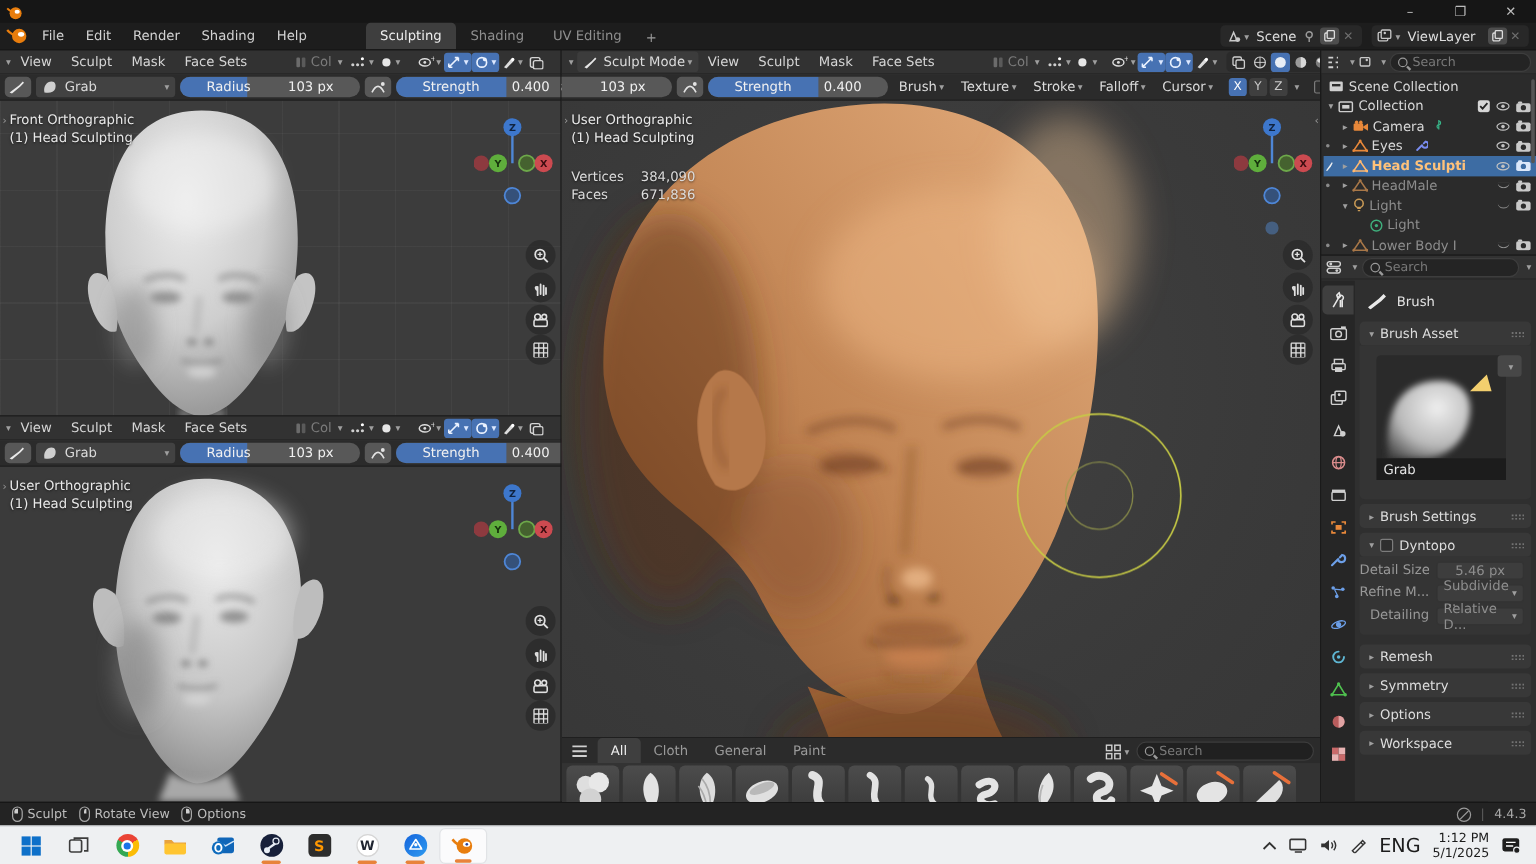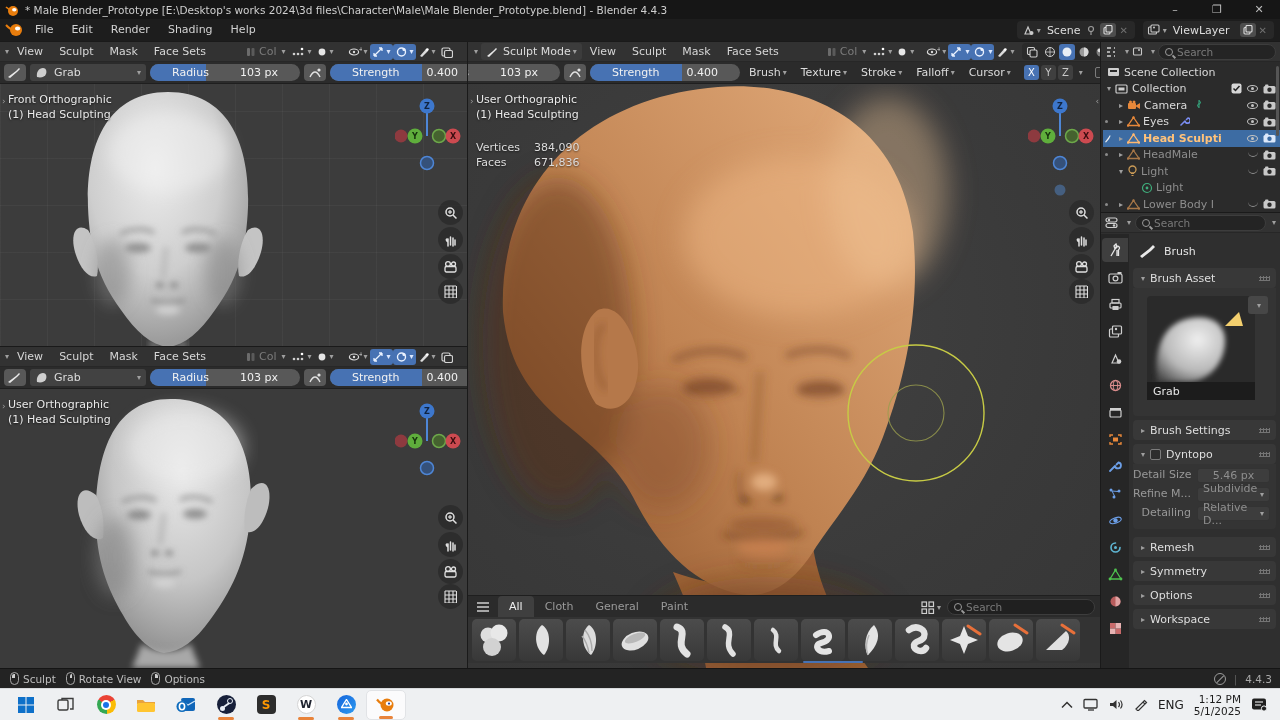--- a/index.html
+++ b/index.html
@@ -83,21 +83,21 @@
   .panel .pl{color:#dedede;}
   .grip{width:11px;height:5px;margin-left:auto;background-image:radial-gradient(circle,#747474 1px,transparent 1.1px);background-size:3px 3px;flex:none;}
   .pbodyblk{background:#343434;border-radius:0 0 4px 4px;margin-top:0;}
   .prow{display:flex;height:19px;padding:0 6px 0 0;gap:6px;}
   .prow .pl2{width:58px;text-align:right;color:#989898;flex:none;white-space:nowrap;overflow:hidden;}
   .wdg{flex:1;height:15px;background:#3d3d3d;border-radius:3px;display:flex;align-items:center;justify-content:center;color:#8e8e8e;border:1px solid #333;}
   .wdg.dd{justify-content:flex-start;padding:0 5px;}
   .wdg.dd .chv{margin-left:auto;}
 
   
-  #shelf{position:absolute;left:0;right:0;bottom:0;height:73px;}
+  #shelf{position:absolute;left:0;right:0;bottom:0;height:54px;}
   #shelftabs{height:22px;background:#2b2b2b;display:flex;align-items:flex-end;border-top:1px solid #1f1f1f;padding:0 4px;}
   .stab{padding:3px 11px;color:#9a9a9a;border-radius:4px 4px 0 0;line-height:15px;}
   .stab.on{background:#3f3f3f;color:#efefef;}
   #shelftabs .srch{max-width:148px;margin:2px 2px 2px 6px;background:#202020;}
   #brushrow{height:46px;background:#333;display:flex;gap:3px;padding:2px 4px;position:relative;}
   .tile{width:44px;height:42px;border-radius:5px;background:linear-gradient(#4c4c4c,#383838);flex:none;display:flex;align-items:center;justify-content:center;}
   .hscroll{position:absolute;bottom:0px;height:2px;background:#4772b3;border-radius:1px;}
 
   
   #statusbar{position:absolute;left:0;top:668px;width:1280px;height:20px;background:#232323;display:flex;align-items:center;color:#bdbdbd;font-size:10.5px;border-top:1px solid #151515;}
@@ -110,52 +110,57 @@
   .globe{width:12px;height:12px;border:1.2px solid #9a9a9a;border-radius:50%;position:relative;overflow:hidden;}
   .globe i{position:absolute;left:-2px;top:4.5px;width:16px;height:1.2px;background:#9a9a9a;transform:rotate(-45deg);}
 
   
   #taskbar{position:absolute;left:0;top:688px;width:1280px;height:32px;background:#eef0f2;display:flex;align-items:center;color:#222;border-top:1px solid #d8dadd;}
   .tbi{width:40px;height:30px;display:flex;align-items:center;justify-content:center;position:relative;flex:none;}
   .tbi.activeapp{background:#fbfbfc;border:1px solid #e1e3e6;border-radius:5px;}
   .runbar{position:absolute;bottom:0;left:12px;right:12px;height:3px;border-radius:2px;background:#e8833a;}
   #tray{margin-left:auto;display:flex;align-items:center;gap:10px;margin-right:12px;}
   #tray .clock{text-align:right;font-size:10.5px;line-height:12px;color:#1c1c1c;}
-  .eng{font-size:12px;color:#1c1c1c;}
+  .eng{font-size:16px;color:#1c1c1c;}
 </style>
 </head>
 <body>
 
 <div id="screen">
 
   <div id="titlebar">
     <svg width="14" height="14" style="margin-left:5px">
         <circle cx="8" cy="8" r="5" fill="#e87d0d"></circle>
         <ellipse cx="9.3" cy="6.8" rx="2.2" ry="1.7" fill="#fff"></ellipse>
         <path d="M1,4 Q4,7 7,7" stroke="#e87d0d" stroke-width="1.6" fill="none"></path>
       </svg>
-    <span class="ttl">* Male Blender_Prototype [E:\Desktop's works 2024\3d files\Character\Male\Male Blender_Prototype.blend] - Blender 4.4.3</span>
     <div class="wctl">
       <div>–</div>
       <div>❐</div>
       <div>✕</div>
     </div>
   </div>
 
   <div id="topbar">
     <svg width="22" height="16" style="margin-left:4px">
         <circle cx="12" cy="8" r="6" fill="#e87d0d"></circle>
         <ellipse cx="13.6" cy="6.6" rx="2.6" ry="2" fill="#fff"></ellipse>
         <path d="M2,3 Q6,7.5 10,7.5" stroke="#e87d0d" stroke-width="2" fill="none"></path>
       </svg>
     <span class="menu-item">File</span>
     <span class="menu-item">Edit</span>
     <span class="menu-item">Render</span>
     <span class="menu-item">Shading</span>
     <span class="menu-item">Help</span>
+    <div class="ws-tabs">
+      <span class="ws-tab active">Sculpting</span>
+      <span class="ws-tab">Shading</span>
+      <span class="ws-tab">UV Editing</span>
+      <span class="ws-add">+</span>
+    </div>
     <div style="margin-left:auto;display:flex;align-items:center;margin-right:6px;">
       <div class="sel-pill">
         <svg width="14" height="12">
             <path d="M4,10 L7,3 L10,10 Z" fill="none" stroke="#c9c9c9" stroke-width="1.2"></path>
             <circle cx="10.5" cy="9" r="2" fill="#c9c9c9"></circle>
           </svg>
         <span class="chv">▾</span>
         <span class="txt">Scene</span>
         <svg width="10" height="11">
             <circle cx="5" cy="4" r="2.5" fill="none" stroke="#9a9a9a" stroke-width="1.2"></circle>

